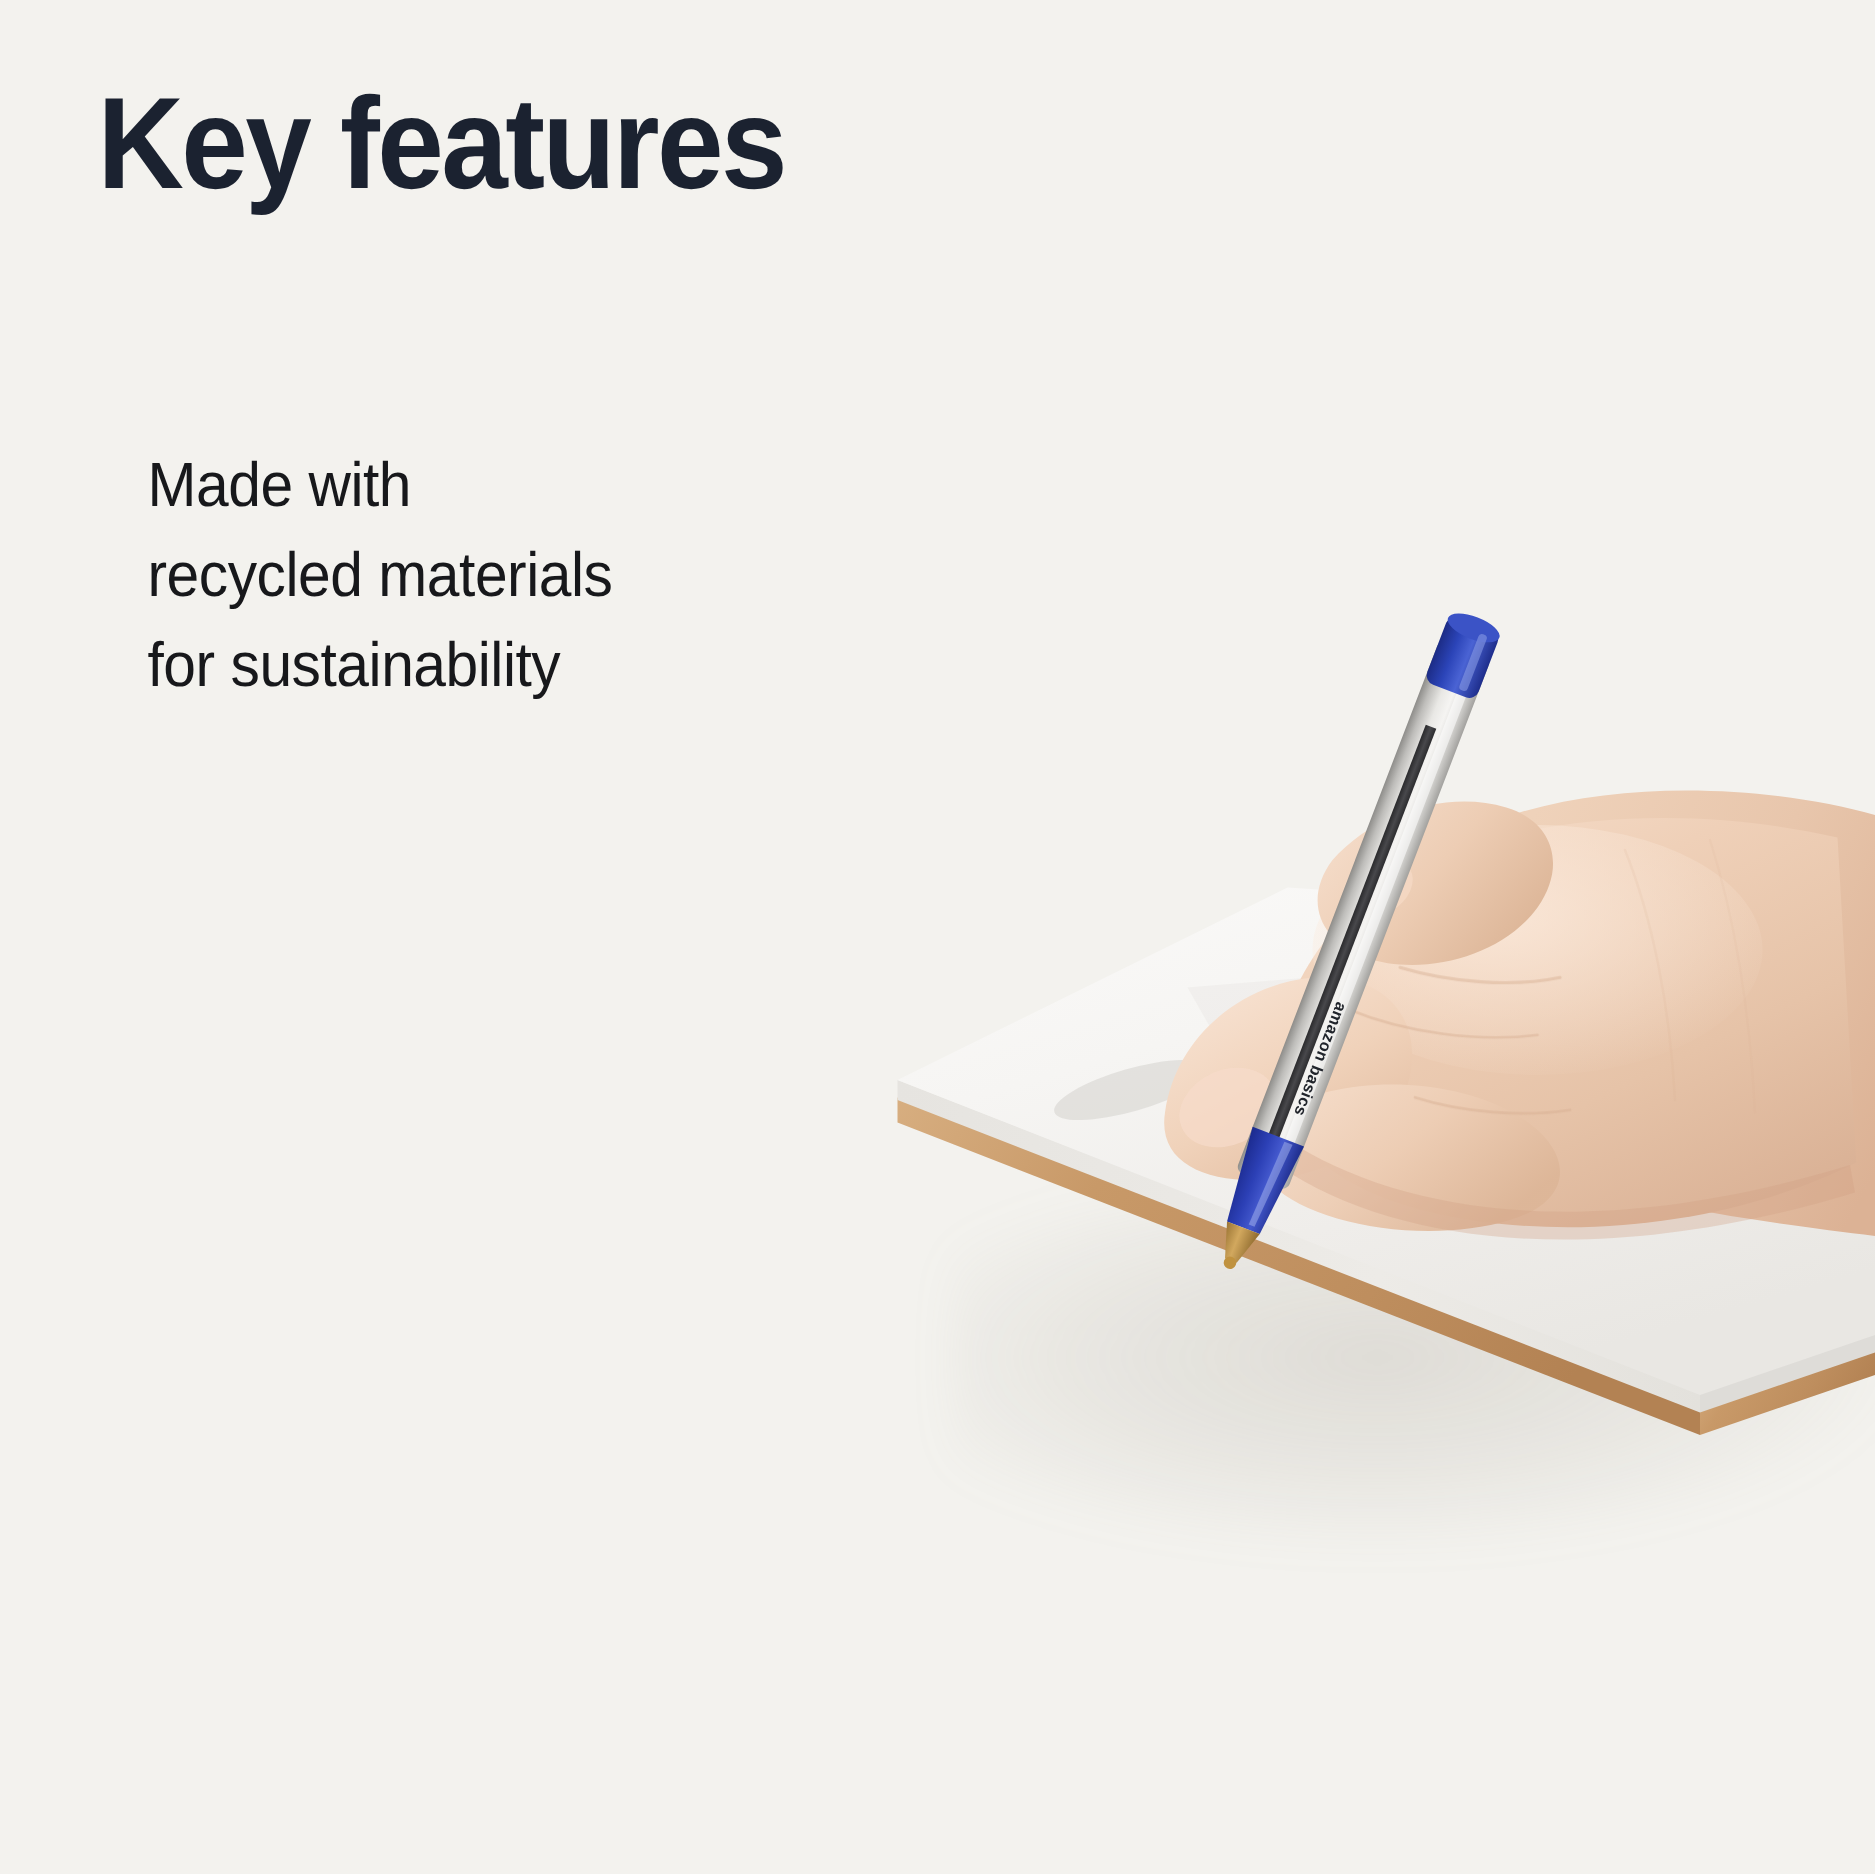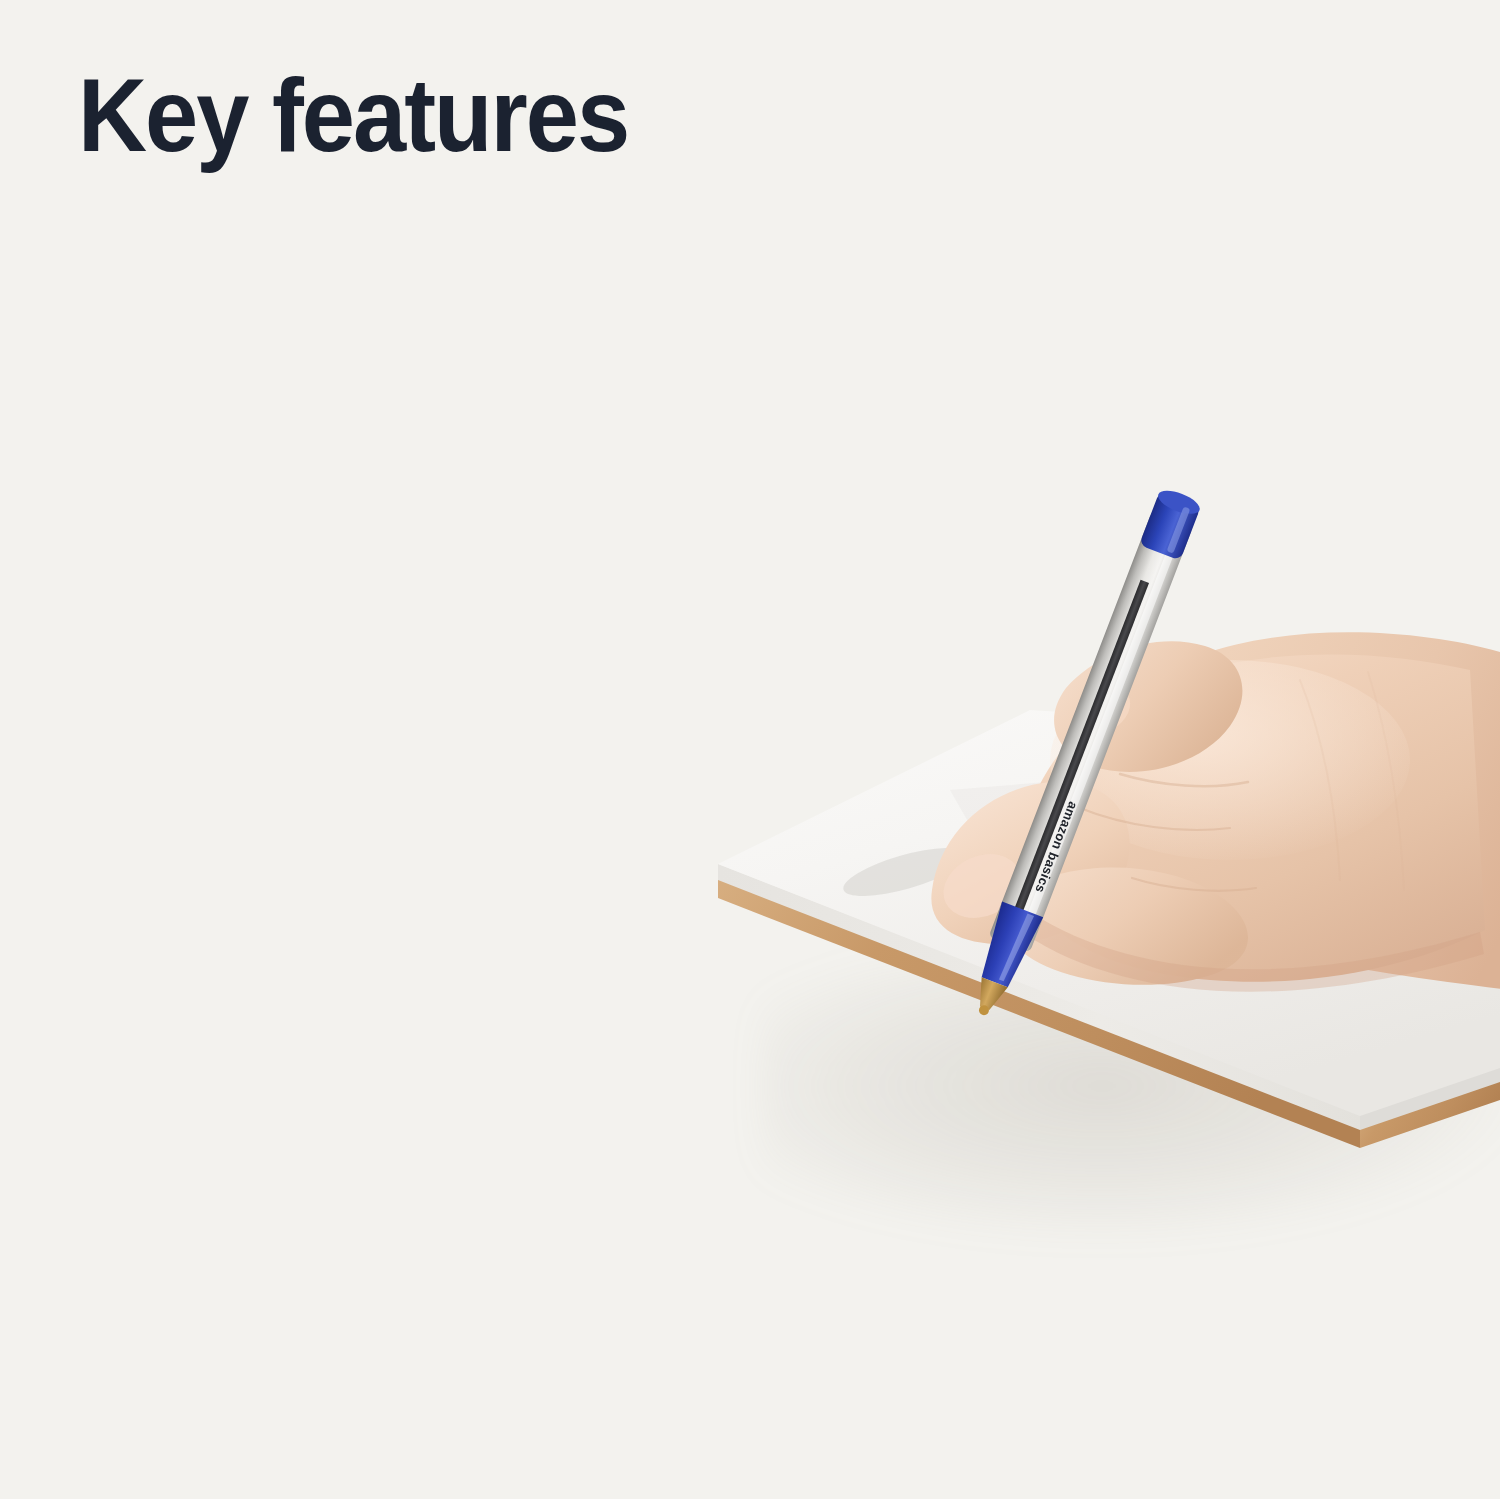--- a/index.html
+++ b/index.html
@@ -141,20 +141,25 @@
 <div id="canvas">
 
   <div class="text-column">
 
     <h1 class="page-title">Key features</h1>
 
     <ul class="features">
 
 
 
+      <li class="feature-item">
+        <span class="feature-line">Made with</span>
+        <span class="feature-line">recycled materials</span>
+        <span class="feature-line">for sustainability</span>
+      </li>
 
     </ul>
   </div>
 
   <div class="product-photo">
 
     <div class="notepad-shadow"></div>
 
     <div class="notepad">
       <svg viewBox="0 0 800 520" preserveAspectRatio="none">

